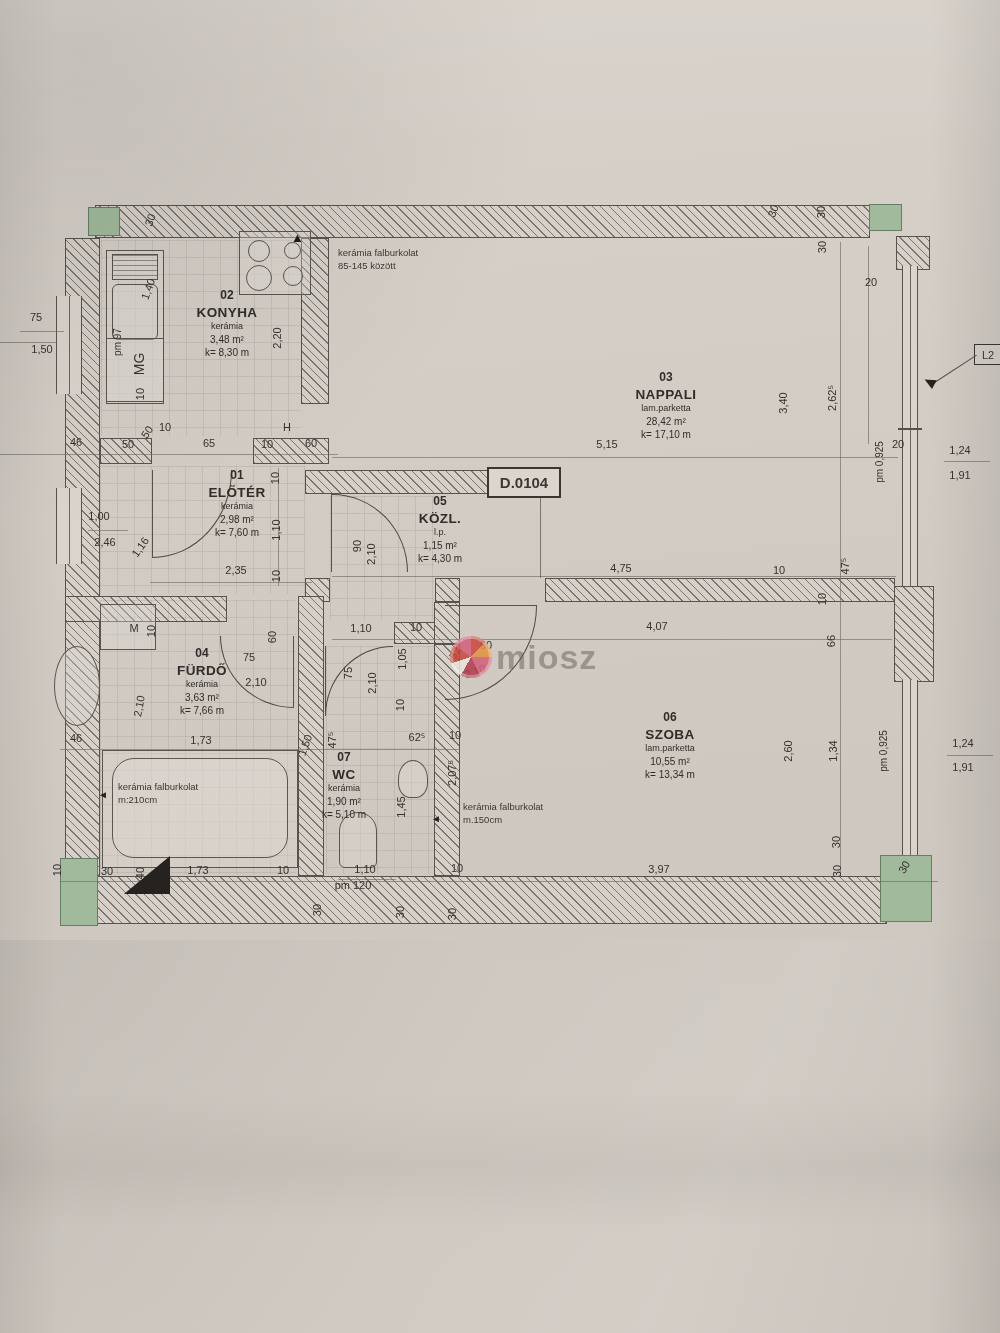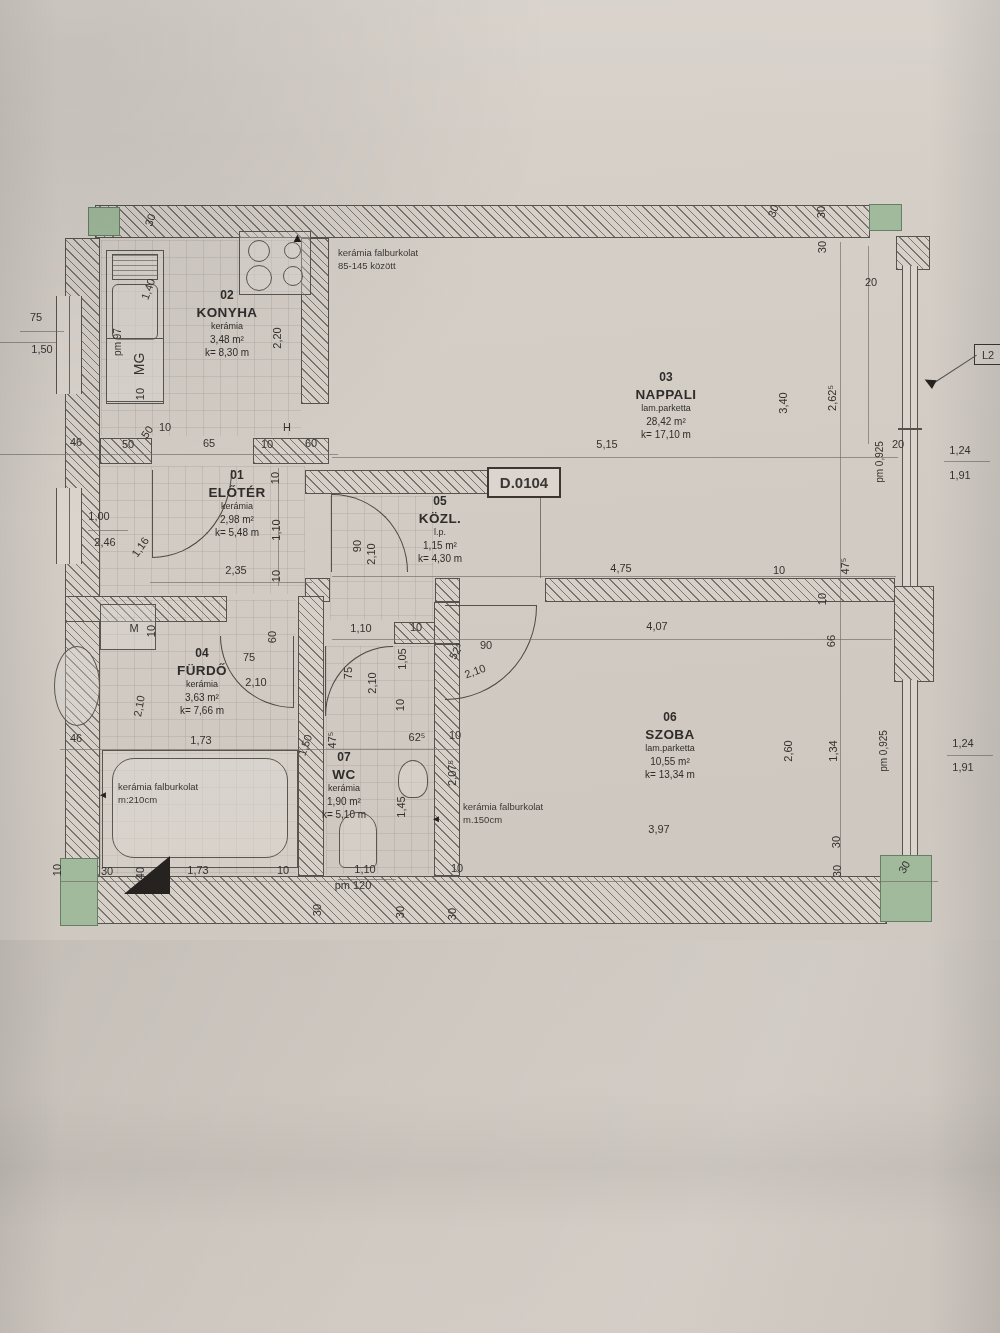--- a/index.html
+++ b/index.html
@@ -143,20 +143,24 @@
   <div class="xline" style="left:933px;top:383px;width:52px;height:1px;transform:rotate(-33deg);transform-origin:left center"></div>
   <div class="tri" style="left:924px;top:377px;border-top:5px solid transparent;border-bottom:5px solid transparent;border-right:11px solid #26221f;transform:rotate(28deg)"></div>
 
   <span style="position:absolute;left:98px;top:789px;font-size:10px;color:#26221f">◄</span>
   <span style="position:absolute;left:431px;top:813px;font-size:10px;color:#26221f">◄</span>
 
   <div class="plan-id">
       <span>D.0104</span>
     </div>
 
+  <div id="watermark">
+    <span id="wm-logo"></span>
+    <span id="wm-text">miosz</span>
+  </div>
 
   <div class="fold" style="left:0;top:0;width:100%;height:100%;background:radial-gradient(circle at 8% 4%,rgba(0,0,0,.09),transparent 30%)"></div>
   <div class="fold" style="left:930px;top:0;width:70px;height:1333px;background:linear-gradient(90deg,transparent,rgba(0,0,0,.08))"></div>
   <div class="fold" style="left:0;top:0;width:60px;height:1333px;background:linear-gradient(90deg,rgba(0,0,0,.06),transparent)"></div>
   <div class="fold" style="left:0;top:940px;width:1000px;height:393px;background:linear-gradient(115deg,rgba(0,0,0,.05),transparent 45%,rgba(255,255,255,.05) 70%,rgba(0,0,0,.04))"></div>
   <div class="fold" style="left:0;top:1090px;width:1000px;height:140px;background:linear-gradient(180deg,transparent,rgba(0,0,0,.045) 55%,transparent)"></div>
   <div class="fold" style="left:0;top:0;width:1000px;height:160px;background:linear-gradient(180deg,rgba(255,255,255,.05),transparent)"></div>
 
 <span class="dim" style="left: 150px; top: 220px; transform: translate(-50%, -50%) rotate(-70deg);">30</span>
     <span class="dim" style="left: 36px; top: 317px; transform: translate(-50%, -50%) rotate(0deg);">75</span>
@@ -229,21 +233,21 @@
     <span class="dim" style="left: 963px; top: 743px; transform: translate(-50%, -50%) rotate(0deg);">1,24</span>
     <span class="dim" style="left: 963px; top: 767px; transform: translate(-50%, -50%) rotate(0deg);">1,91</span>
     <span class="dim" style="left: 57px; top: 870px; transform: translate(-50%, -50%) rotate(-90deg);">10</span>
     <span class="dim" style="left: 107px; top: 871px; transform: translate(-50%, -50%) rotate(0deg);">30</span>
     <span class="dim" style="left: 140px; top: 873px; transform: translate(-50%, -50%) rotate(-90deg);">40</span>
     <span class="dim" style="left: 198px; top: 870px; transform: translate(-50%, -50%) rotate(0deg);">1,73</span>
     <span class="dim" style="left: 283px; top: 870px; transform: translate(-50%, -50%) rotate(0deg);">10</span>
     <span class="dim" style="left: 365px; top: 869px; transform: translate(-50%, -50%) rotate(0deg);">1,10</span>
     <span class="dim" style="left: 353px; top: 885px; transform: translate(-50%, -50%) rotate(0deg);">pm 120</span>
     <span class="dim" style="left: 457px; top: 868px; transform: translate(-50%, -50%) rotate(0deg);">10</span>
-    <span class="dim" style="left: 659px; top: 829px; transform: translate(-50%, -50%) rotate(0deg);">3,97</span>
+    <span class="dim" style="left: 659px; top: 869px; transform: translate(-50%, -50%) rotate(0deg);">3,97</span>
     <span class="dim" style="left: 317px; top: 910px; transform: translate(-50%, -50%) rotate(-90deg);">30</span>
     <span class="dim" style="left: 400px; top: 912px; transform: translate(-50%, -50%) rotate(-90deg);">30</span>
     <span class="dim" style="left: 452px; top: 914px; transform: translate(-50%, -50%) rotate(-90deg);">30</span>
     <span class="dim" style="left: 836px; top: 842px; transform: translate(-50%, -50%) rotate(-90deg);">30</span>
     <span class="dim" style="left: 837px; top: 871px; transform: translate(-50%, -50%) rotate(-90deg);">30</span>
     <span class="dim" style="left: 904px; top: 867px; transform: translate(-50%, -50%) rotate(-60deg);">30</span>
     <div class="room" style="left: 227px; top: 288px;">
       <div class="num">02</div>
       <div class="nm">KONYHA</div>
       <div class="fin">kerámia</div>
@@ -255,21 +259,21 @@
       <div class="nm">NAPPALI</div>
       <div class="fin">lam.parketta</div>
       <div class="ar">28,42 m²</div>
       <div class="kk">k= 17,10 m</div>
     </div>
     <div class="room" style="left: 237px; top: 468px;">
       <div class="num">01</div>
       <div class="nm">ELŐTÉR</div>
       <div class="fin">kerámia</div>
       <div class="ar">2,98 m²</div>
-      <div class="kk">k= 5,48 m</div>
+      <div class="kk">k= 7,60 m</div>
     </div>
     <div class="room" style="left: 440px; top: 494px;">
       <div class="num">05</div>
       <div class="nm">KÖZL.</div>
       <div class="fin">l.p.</div>
       <div class="ar">1,15 m²</div>
       <div class="kk">k= 4,30 m</div>
     </div>
     <div class="room" style="left: 202px; top: 646px;">
       <div class="num">04</div>

